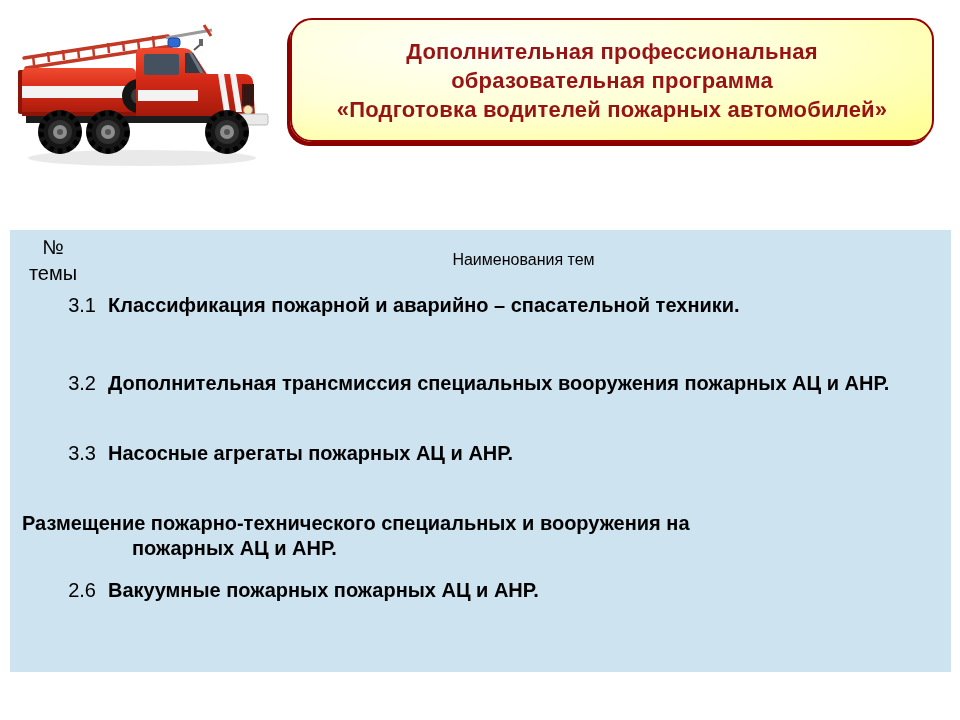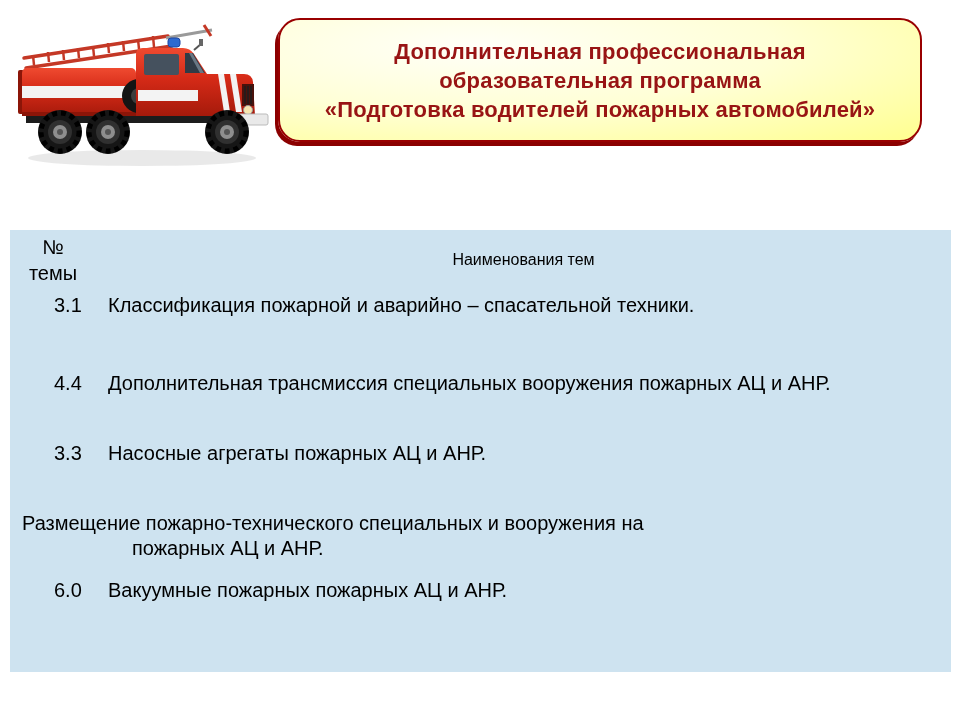--- a/index.html
+++ b/index.html
@@ -6,43 +6,43 @@
   .slide{
     position:relative;width:960px;height:720px;background:#ffffff;overflow:hidden;
     font-family:"Liberation Sans", sans-serif;color:#000;
   }
 
   
   .truck{position:absolute;left:18px;top:6px;width:252px;height:166px;}
 
   
   .banner{
-    position:absolute;left:278px;top:18px;width:644px;height:124px;box-sizing:border-box;
+    position:absolute;left:290px;top:18px;width:644px;height:124px;box-sizing:border-box;
     border:2px solid #990000;border-radius:22px;
     background:radial-gradient(ellipse at 30% 22%, #fffff8 0%, #ffffd6 48%, #ffff8f 100%);
     box-shadow:-3px 4px 0 #8b0000;
     display:flex;flex-direction:column;justify-content:center;align-items:center;
     text-align:center;color:#981414;font-weight:bold;font-size:22px;line-height:29px;
     letter-spacing:0.2px;
   }
   .bline{display:block;white-space:nowrap;}
 
   
   .topics{
     position:absolute;left:10px;top:230px;width:941px;height:442px;
     background:#cee3f0;font-size:20px;color:#000;
   }
   .trow{display:grid;grid-template-columns:86px 1fr;}
   .thead{height:60px;}
   .head-num{display:flex;flex-direction:column;align-items:center;justify-content:center;
     line-height:26px;text-align:center;font-size:20px;}
   .head-name{display:flex;align-items:center;justify-content:center;font-size:16px;}
-  .row .num{text-align:left;padding-top:3px;line-height:25px;padding-left:44px;}
+  .row .num{text-align:right;padding-top:3px;line-height:25px;padding-left:44px;}
   .topic{padding-left:12px;padding-top:3px;line-height:25px;}
-  .line{display:block;white-space:nowrap;}
+  .line{display:block;white-space:nowrap;font-weight:bold;}
   .line:empty{display:none;}
   .line-indent{padding-left:110px;}
 </style>
 </head>
 <body>
 
 <div class="slide">
 
   <div class="truck">
     <svg viewBox="0 0 252 166" width="252" height="166" xmlns="http://www.w3.org/2000/svg">
@@ -154,41 +154,41 @@
     </div>
 
     <div class="trow row" style="height:78px">
       <div class="num">3.1</div>
       <div class="topic">
         <span class="line">Классификация пожарной и аварийно – спасательной техники.</span>
       </div>
     </div>
 
     <div class="trow row" style="height:70px">
-      <div class="num">4.4</div>
+      <div class="num">3.2</div>
       <div class="topic">
         <span class="line">Дополнительная трансмиссия специальных вооружения пожарных АЦ и АНР.</span>
       </div>
     </div>
 
     <div class="trow row" style="height:70px">
       <div class="num">3.3</div>
       <div class="topic">
         <span class="line">Насосные агрегаты пожарных АЦ и АНР.</span>
       </div>
     </div>
 
     <div class="trow row" style="height:67px">
       <div class="topic">
         <span class="line">Размещение пожарно-технического специальных и вооружения на</span>
         <span class="line line-indent">пожарных АЦ и АНР.</span>
       </div>
     </div>
 
     <div class="trow row" style="height:97px">
-      <div class="num">6.0</div>
+      <div class="num">2.6</div>
       <div class="topic">
         <span class="line">Вакуумные пожарных пожарных АЦ и АНР.</span>
       </div>
     </div>
 
   </div>
 </div>
 
 </body></html>

